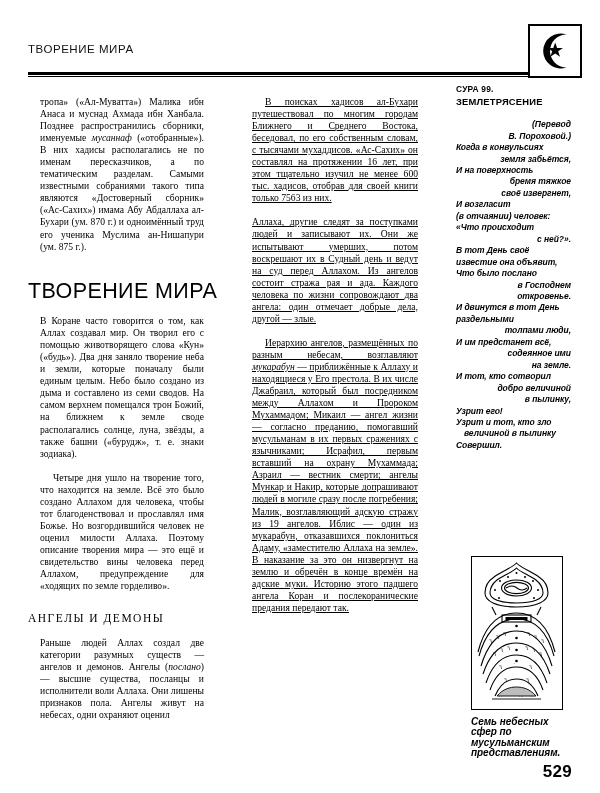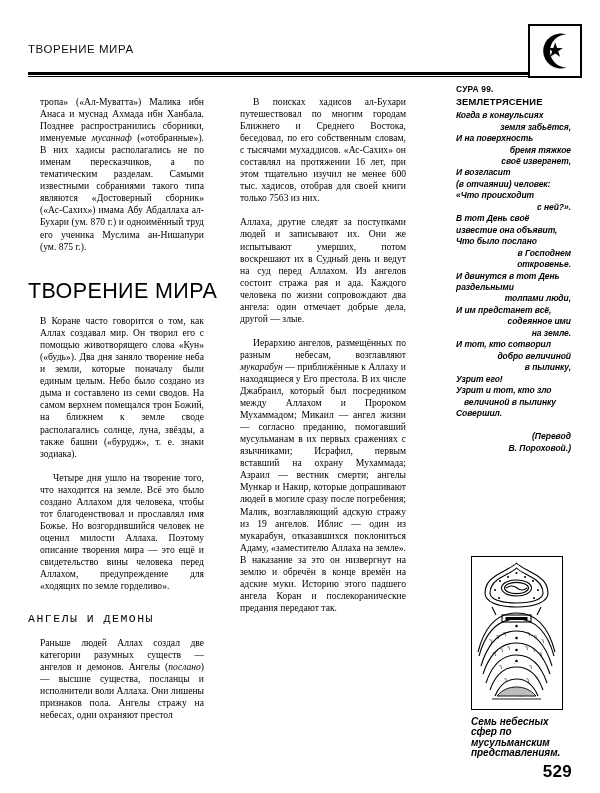--- a/index.html
+++ b/index.html
@@ -68,41 +68,41 @@
     position: absolute;
     top: 84px;
     font-size: 9.6px;
     line-height: 12.05px;
     text-align: justify;
     text-justify: inter-word;
     -webkit-hyphens: auto;
     hyphens: auto;
   }
   #col1 { left: 28px;  width: 188px; }
-  #col2 { left: 228px; width: 190px; }
+  #col2 { left: 240px; width: 190px; text-decoration: underline; }
   #col3 { left: 456px; width: 115px; }
 
   .col p {
     margin: 12px;
     text-indent: 13px;
   }
   .col p.noindent { text-indent: 0; }
 
   
   #chapter-title {
     font-family: "Liberation Sans", sans-serif;
     font-size: 21.5px;
     font-weight: 400;
     letter-spacing: 0.4px;
     margin: 28px 0 13px 0;
     line-height: 1;
     white-space: nowrap;
   }
   #section-heading {
-    font-family: Liberation Mono, monospace;
+    font-family: Liberation Serif, serif;
     font-size: 11.5px;
     font-weight: 400;
     letter-spacing: 1.5px;
     margin: 21px 0 8px 0;
     line-height: 1;
   }
 
   .it { font-style: italic; }
 
   
@@ -193,33 +193,37 @@
 <div class="col" id="col1">
   <p class="noindent"><span>тропа» («Ал-Муватта») Малика ибн Анаса и муснад Ахмада ибн Ханбала. Позднее распространились сборники, именуемые </span><span class="it">мусаннаф</span><span> («отобранные»). В них хадисы располагались не по именам пересказчиков, а по тематическим разделам. Самыми известными собраниями такого типа являются «Достоверный сборник» («Ас-Сахих») имама Абу Абдаллаха ал-Бухари (ум. 870 г.) и одноимённый труд его ученика Муслима ан-Нишапури (ум. 875 г.).</span></p>
 
   <h1 id="chapter-title">ТВОРЕНИЕ МИРА</h1>
 
   <p class="noindent">В Коране часто говорится о том, как Аллах создавал мир. Он творил его с помощью животворящего слова «Кун» («будь»). Два дня заняло творение неба и земли, которые поначалу были единым целым. Небо было создано из дыма и составлено из семи сводов. На самом верхнем помещался трон Божий, на ближнем к земле своде располагались солнце, луна, звёзды, а также башни («бурудж», т. е. знаки зодиака).</p>
   <p>Четыре дня ушло на творение того, что находится на земле. Всё это было создано Аллахом для человека, чтобы тот благоденствовал и прославлял имя Божье. Но возгордившийся человек не оценил милости Аллаха. Поэтому описание творения мира — это ещё и свидетельство вины человека перед Аллахом, предупреждение для «ходящих по земле горделиво».</p>
 
   <h2 id="section-heading">АНГЕЛЫ  И  ДЕМОНЫ</h2>
 
-  <p class="noindent"><span>Раньше людей Аллах создал две категории разумных существ — ангелов и демонов. Ангелы (</span><span class="it">послано</span><span>) — высшие существа, посланцы и исполнители воли Аллаха. Они лишены признаков пола. Ангелы стражу на небесах, одни охраняют престол</span></p>
+  <p class="noindent"><span>Раньше людей Аллах создал две категории разумных существ — ангелов и демонов. Ангелы (</span><span class="it">послано</span><span>) — высшие существа, посланцы и исполнители воли Аллаха. Они лишены признаков пола. Ангелы живут на небесах, одни охраняют оценил</span></p>
 </div>
 
 <div class="col" id="col2">
   <p>В поисках хадисов ал-Бухари путешествовал по многим городам Ближнего и Среднего Востока, беседовал, по его собственным словам, с тысячами мухаддисов. «Ас-Сахих» он составлял на протяжении 16 лет, при этом тщательно изучил не менее 600 тыс. хадисов, отобрав для своей книги только 7563 из них.</p>
   <p class="noindent">Аллаха, другие следят за поступками людей и записывают их. Они же испытывают умерших, потом воскрешают их в Судный день и ведут на суд перед Аллахом. Из ангелов состоит стража рая и ада. Каждого человека по жизни сопровождают два ангела: один отмечает добрые дела, другой — злые.</p>
   <p><span>Иерархию ангелов, размещённых по разным небесам, возглавляют </span><span class="it">мукарабун</span><span> — приближённые к Аллаху и находящиеся у Его престола. В их числе Джабраил, который был посредником между Аллахом и Пророком Мухаммадом; Микаил — ангел жизни — согласно преданию, помогавший мусульманам в их первых сражениях с язычниками; Исрафил, первым вставший на охрану Мухаммада; Азраил — вестник смерти; ангелы Мункар и Накир, которые допрашивают людей в могиле сразу после погребения; Малик, возглавляющий адскую стражу из 19 ангелов. Иблис — один из мукарабун, отказавшихся поклониться Адаму, «заместителю Аллаха на земле». В наказание за это он низвергнут на землю и обречён в конце времён на адские муки. Историю этого падшего ангела Коран и послекоранические предания передают так.</span></p>
 </div>
 
 <div class="col" id="col3">
   <div id="sura-head">
     <div class="num">СУРА  99.</div>
     <div>ЗЕМЛЕТРЯСЕНИЕ</div>
+  </div>
+  <div id="sura-credit">
+    <div>(Перевод</div>
+    <div>В. Пороховой.)</div>
   </div>
   <div id="sura-body">
       <div class="l">Когда в конвульсиях</div>
       <div class="r">земля забьётся,</div>
       <div class="l">И на поверхность</div>
       <div class="r">бремя тяжкое</div>
       <div class="r">своё извергнет,</div>
       <div class="l">И возгласит</div>
       <div class="l">(в отчаянии) человек:</div>
       <div class="l">«Что происходит</div>
@@ -236,24 +240,20 @@
       <div class="r">содеянное ими</div>
       <div class="r">на земле.</div>
       <div class="l">И тот, кто сотворил</div>
       <div class="r">добро величиной</div>
       <div class="r">в пылинку,</div>
       <div class="l">Узрит его!</div>
       <div class="l">Узрит и тот, кто зло</div>
       <div class="i">величиной в пылинку</div>
       <div class="l">Совершил.</div>
     </div>
-  <div id="sura-credit">
-    <div>(Перевод</div>
-    <div>В. Пороховой.)</div>
-  </div>
 </div>
 
 <div id="figure">
   <div id="figure-frame">
     <svg width="89" height="151" viewBox="0 0 89 151" aria-hidden="true">
       <rect x="0" y="0" width="89" height="151" fill="#fff"></rect>
       <g fill="none" stroke="#000" stroke-width="1.1">
 
         <path d="M44.5 6 C40 11 30 14 22 20 C16 24 13 30 13 36 C13 44 24 50 44.5 50 C65 50 76 44 76 36 C76 30 73 24 67 20 C59 14 49 11 44.5 6 Z"></path>
         <path d="M44.5 11 C41 15 32 18 25 23 C20 27 18 31 18 36 C18 42 28 46 44.5 46 C61 46 71 42 71 36 C71 31 69 27 64 23 C57 18 48 15 44.5 11 Z"></path>

